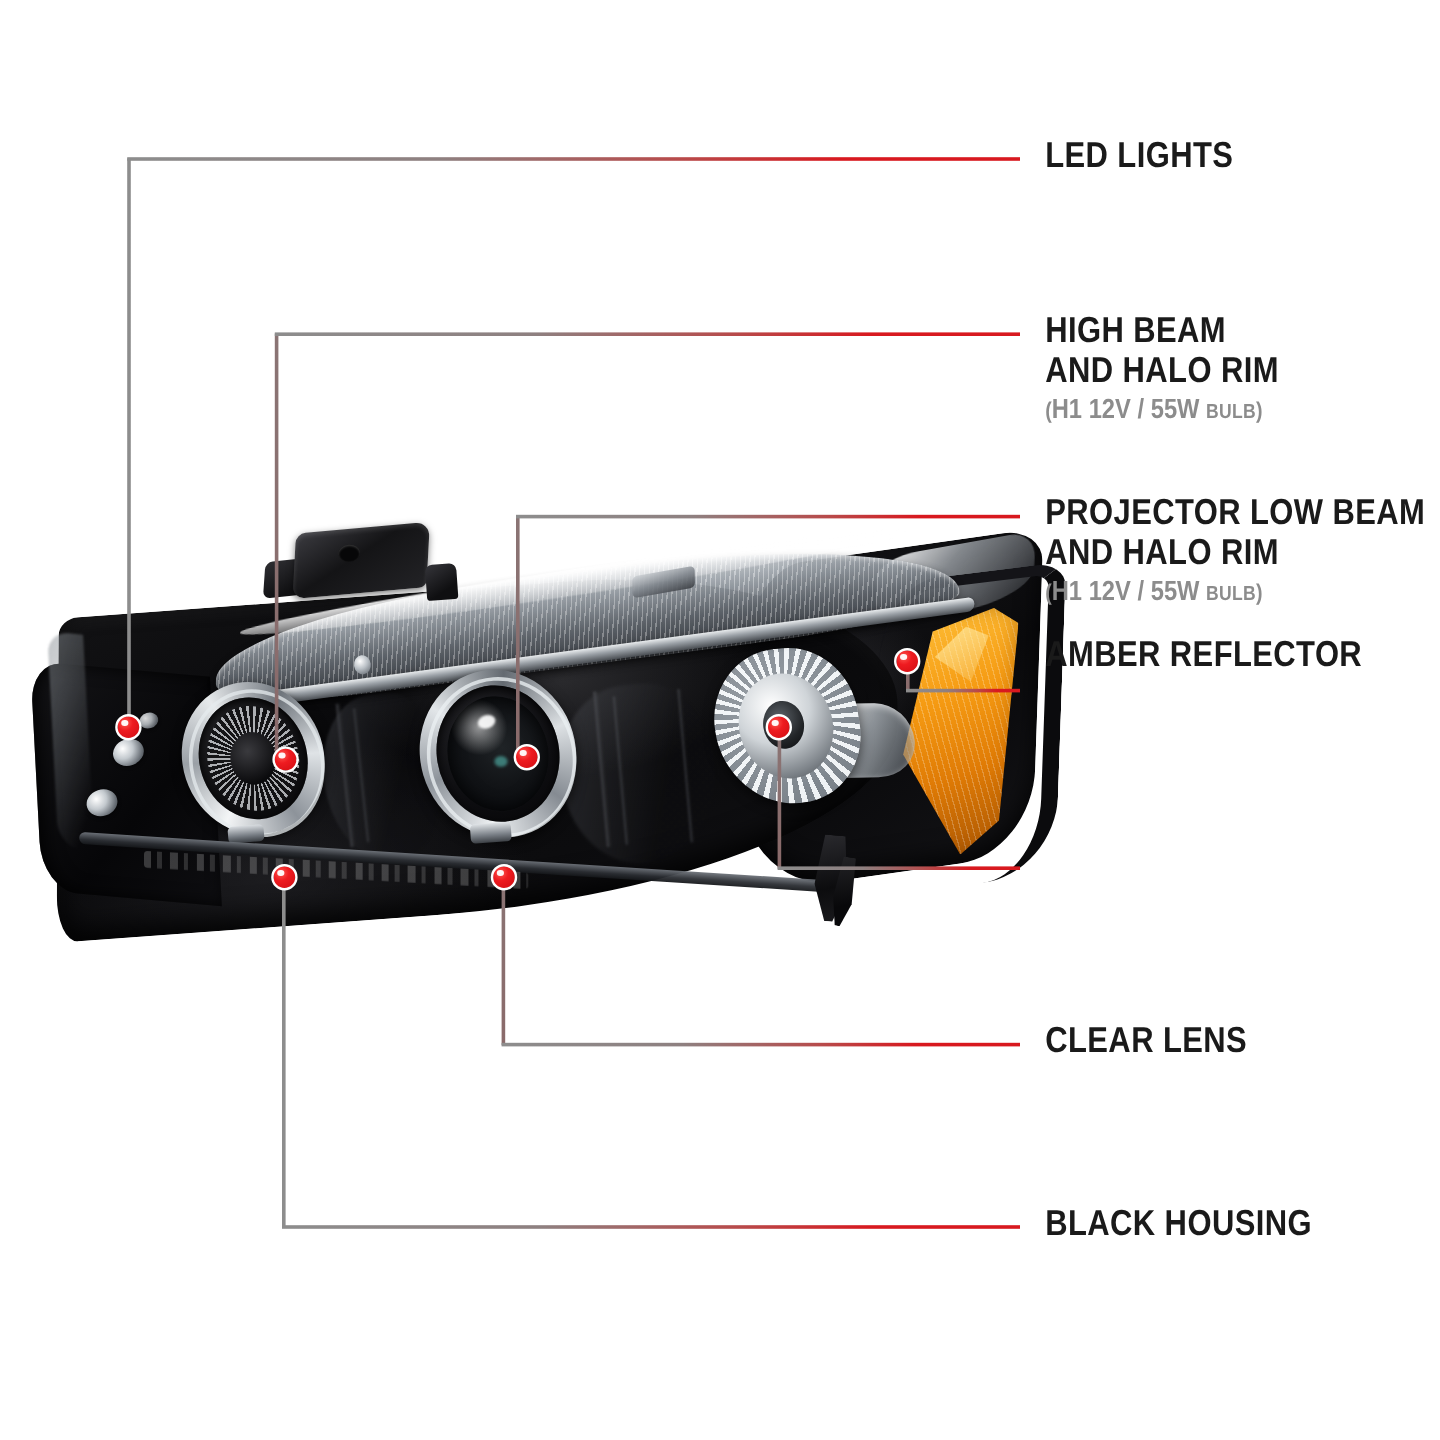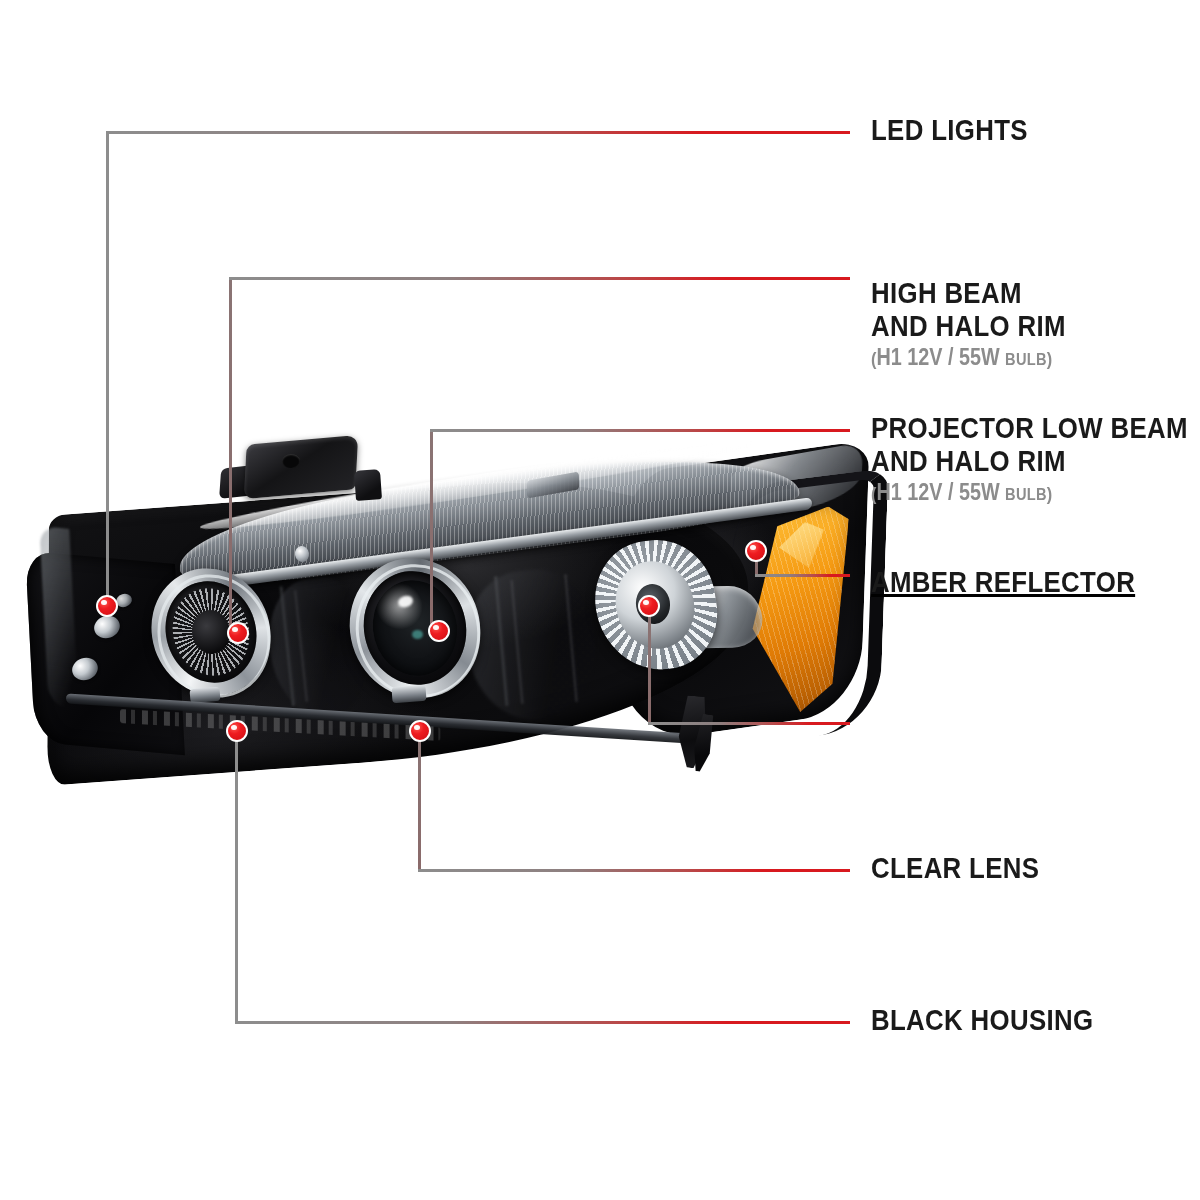--- a/index.html
+++ b/index.html
@@ -466,33 +466,33 @@
   <div class="dot" style="left:428px;top:620px;"></div>
   <div class="dot" style="left:745px;top:540px;"></div>
   <div class="dot" style="left:638px;top:595px;"></div>
   <div class="dot" style="left:409px;top:720px;"></div>
   <div class="dot" style="left:226px;top:720px;"></div>
 
   <div class="label" style="left:871px;top:113px;">
     <div class="ln">LED LIGHTS</div>
   </div>
 
-  <div class="label" style="left:871px;top:276px;">
+  <div class="label" style="left:871px;top:259px;">
     <div class="ln">HIGH BEAM</div>
     <div class="ln">AND HALO RIM</div>
     <div class="sub"><span class="pr">(</span><span>H1  12V / 55W</span> <span class="sm">BULB</span><span class="pr">)</span></div>
   </div>
 
   <div class="label" style="left:871px;top:411px;">
     <div class="ln">PROJECTOR LOW BEAM</div>
     <div class="ln">AND HALO RIM</div>
     <div class="sub"><span class="pr">(</span><span>H1  12V / 55W</span> <span class="sm">BULB</span><span class="pr">)</span></div>
   </div>
 
-  <div class="label" style="left:871px;top:565px;text-decoration:underline;">
+  <div class="label" style="left:871px;top:529px;">
     <div class="ln">AMBER REFLECTOR</div>
   </div>
 
 
   <div class="label" style="left:871px;top:1003px;">
     <div class="ln">BLACK HOUSING</div>
   </div>
 
   <div class="label" style="left:871px;top:851px;">
     <div class="ln">CLEAR LENS</div>

